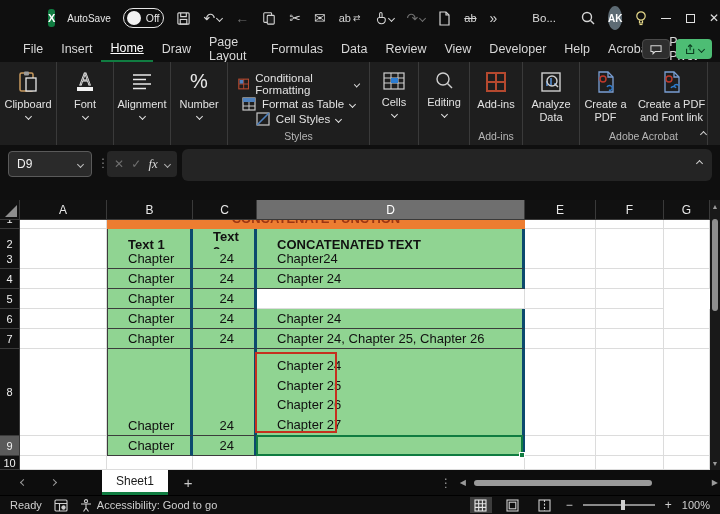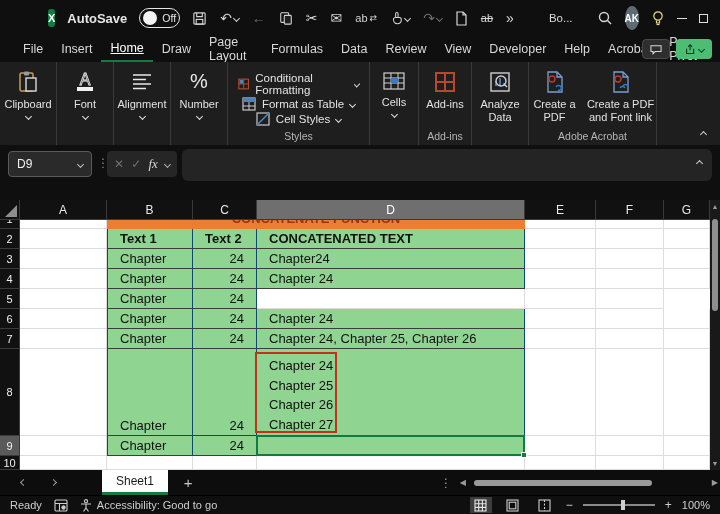--- a/index.html
+++ b/index.html
@@ -6,21 +6,21 @@
   html,body { width:720px; height:514px; overflow:hidden; background:#000;
     font-family:"Liberation Sans", sans-serif; }
   #app { position:relative; width:720px; height:514px; background:#0d0d0d; }
 
   
   .titlebar { position:absolute; left:0; top:0; width:720px; height:36px;
     background:#0f0f0f; display:flex; align-items:center; padding-left:48px; gap:12px;
     color:#e6e6e6; }
   .xl-logo { width:18px; height:18px; background:var(--accent-green); border-radius:3px;
     color:#fff; font-size:11px; font-weight:bold; display:flex; align-items:center; justify-content:center; }
-  .autosave-label { font-size:13px;font-weight:bold; }
+  .autosave-label { font-size:10px; }
   .toggle { width:52px; height:20px; border:1px solid #e6e6e6; border-radius:10px;
     display:flex; align-items:center; padding:0 3px; gap:5px; }
   .knob { width:14px; height:14px; border-radius:50%; background:#f2f2f2; }
   .toggle-text { font-size:10.5px; }
   .qat { display:flex; align-items:center; gap:13px; }
   .qicon { display:flex; align-items:center; color:#d5d5d5; font-size:14px; line-height:1; gap:2px; }
   .qicon.dim { color:#6f6f6f; }
   .chev { display:inline-block; width:5px; height:5px; border-right:1.3px solid currentColor;
     border-bottom:1.3px solid currentColor; transform:rotate(45deg); }
   .chev.up { transform:rotate(-135deg); }
@@ -82,23 +82,23 @@
   .colh, .corner { height:20px; background:#111; border-right:1px solid #3a3a3a;
     border-bottom:1px solid #3a3a3a; color:#e8e8e8; font-size:12px;
     display:flex; align-items:center; justify-content:center; }
   .colh.sel { background:#6f6f6f; color:#fff; }
   .corner { justify-content:flex-end; align-items:flex-end; padding:2px; }
   .tri { width:0; height:0; border-left:12px solid transparent; border-bottom:12px solid #8f8f8f; }
   .rowh { background:#111; color:#f0f0f0; font-size:11px; display:flex; align-items:center;
     justify-content:center; border-right:1px solid #3a3a3a; border-bottom:1px solid #3a3a3a; }
   .rowh.sel { background:#5a5a5a; }
   .wcell { background:#fff; border-right:1px solid #dcdcdc; border-bottom:1px solid #dcdcdc; }
-  .gcell { background:var(--cell-green); border-right:1px solid #0c4a6e;
+  .gcell { background:var(--cell-green); border-right:3px solid #0c4a6e;
     border-bottom:1px solid #3c3c3c; color:#111; font-size:13px; display:flex;
-    align-items:center; padding:0 12px; }
+    align-items:center; padding:0 20px; }
   .gcell.bl { border-left:1px solid #3c3c3c; }
   .gcell.num { justify-content:flex-end; }
   .gcell.bold { font-weight:bold; }
   .banner { grid-column:3/6; background:var(--banner-orange); overflow:hidden; position:relative; }
   .banner span { display:block; margin-top:-9px; text-align:center; font-size:13px;
     font-weight:bold; color:var(--banner-text); }
   .row-clip { overflow:hidden; }
   .cell-d8 { position:relative; flex-direction:column; align-items:flex-start;
     justify-content:flex-end; line-height:19.5px; padding-bottom:1px; }
   .anno { position:absolute; left:-2px; top:3px; width:82px; height:81px;
@@ -340,20 +340,30 @@
       <span class="glabel">Styles</span>
     </div>
     <div class="rgroup">
       <div class="bigbtn" style="width:48px;">
         <svg width="24" height="22" viewBox="0 0 24 22">
           <rect x="2" y="3" width="20" height="16" fill="none" stroke="#cfcfcf" stroke-width="1.2"></rect>
           <path d="M2 8h20M2 13h20M9 3v16M16 3v16" stroke="#cfcfcf" stroke-width="1"></path>
           <rect x="9" y="8" width="7" height="5" fill="#2d7dd2"></rect>
         </svg>
         <span class="blabel">Cells</span>
+        <span class="chev"></span>
+      </div>
+    </div>
+    <div class="rgroup">
+      <div class="bigbtn" style="width:50px;">
+        <svg width="24" height="22" viewBox="0 0 24 22" fill="none" stroke="#cfcfcf" stroke-width="1.4">
+          <circle cx="11" cy="9" r="6"></circle>
+            <path d="M15.5 13.5 20 18"></path>
+        </svg>
+        <span class="blabel">Editing</span>
         <span class="chev"></span>
       </div>
     </div>
     <div class="rgroup">
       <div class="bigbtn" style="width:52px;">
         <svg width="24" height="24" viewBox="0 0 24 24" fill="none" stroke="#b5492f" stroke-width="2">
           <rect x="3" y="3" width="18" height="18"></rect>
             <path d="M12 3v18M3 12h18"></path>
         </svg>
         <span class="blabel">Add-ins</span>

